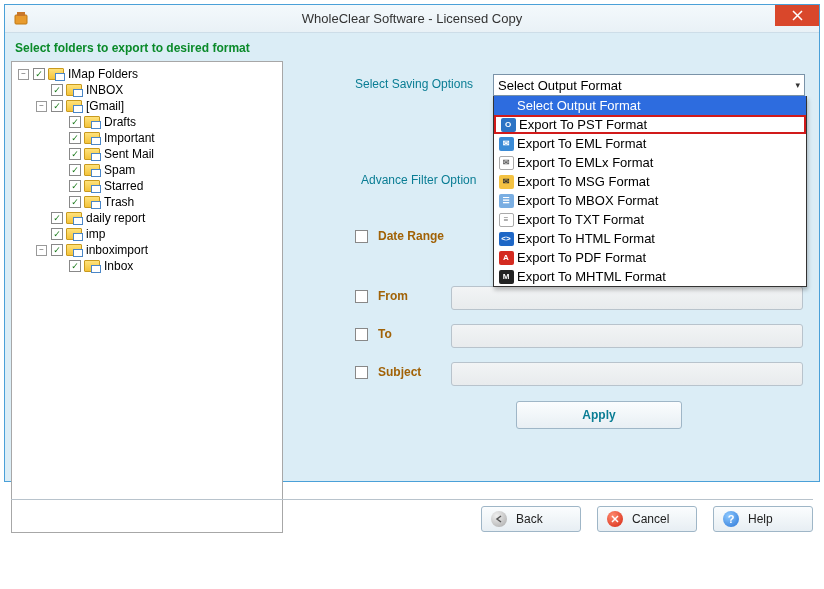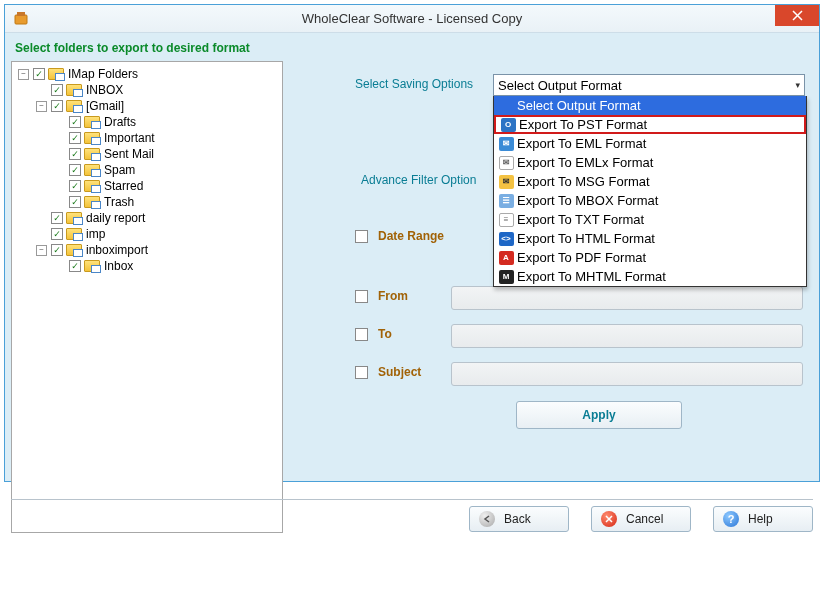--- a/index.html
+++ b/index.html
@@ -151,21 +151,21 @@
     background: linear-gradient(#fbfdfe,#e8eff4);
     border:1px solid #9fb6c7; border-radius:3px;
     display:flex;align-items:center;justify-content:center;
     color:#0a7d94; font-weight:bold; font-size:12px;margin-left:15px;
   }
   .footer-bar {
     position:absolute; left:6px; right:6px; bottom:6px;
     height: 34px;
     border-top: 1px solid #b8c3cc;
     display:flex; justify-content:flex-end; align-items:center;
-    gap:22px;
+    gap:16px;
     padding-top:5px;
   }
   .ftr-btn {
     width:100px; height:26px;
     background: linear-gradient(#fbfdfe,#e7eef3);
     border:1px solid #9fb6c7; border-radius:3px;
     display:flex; align-items:center; padding:0 8px;
     font-size:12px; color:#222;
   }
   .ftr-btn .bi { width:18px;height:18px;margin-right:8px; display:flex;align-items:center;justify-content:center; }

